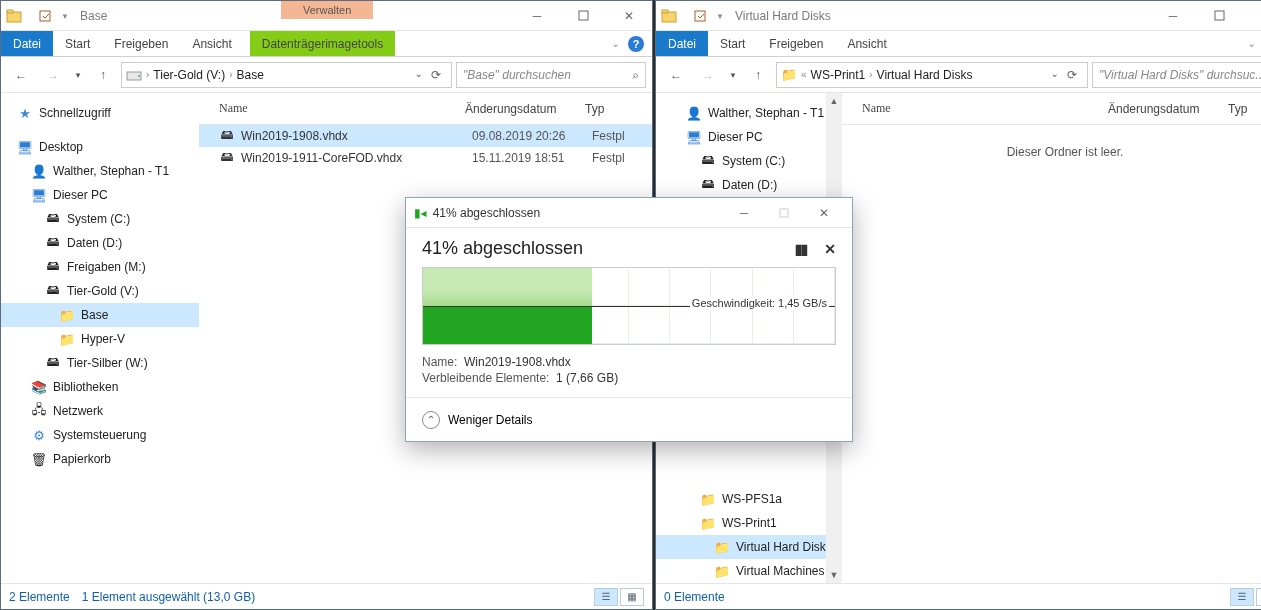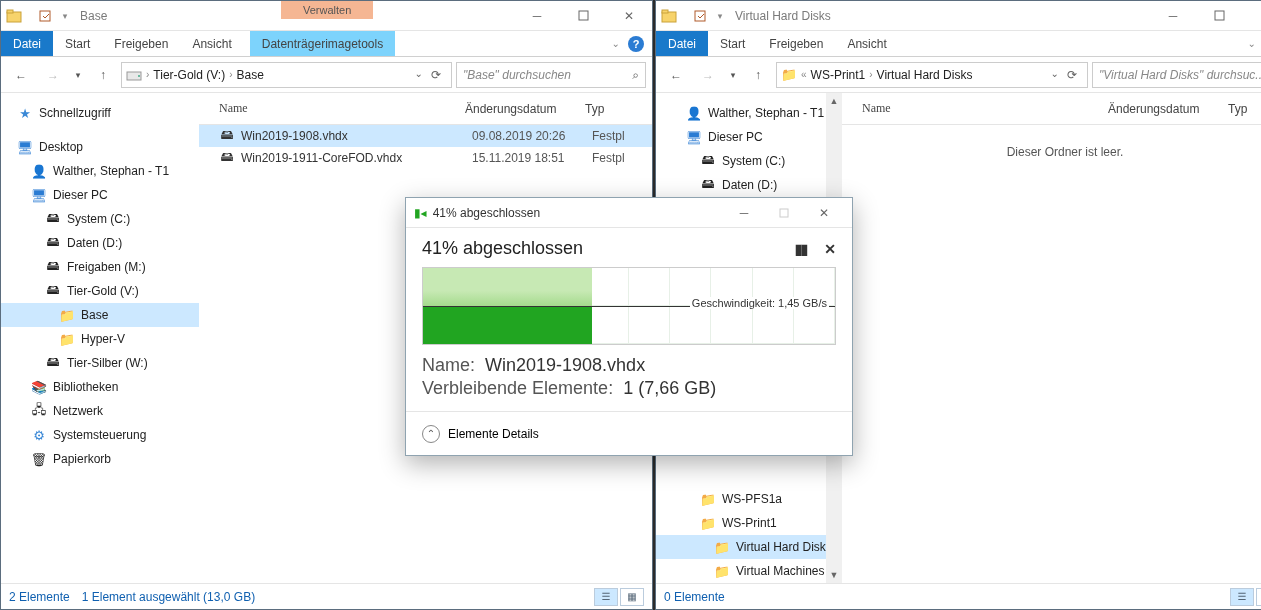--- a/index.html
+++ b/index.html
@@ -10,21 +10,21 @@
 .qat { display: flex; align-items: center; padding: 0 2px; gap: 2px; }
 .qat-icon { width: 22px; height: 22px; display: flex; align-items: center; justify-content: center; color: #555; }
 .titlebar-sep { width: 1px; background: #d0d0d0; margin: 6px 2px; }
 .title-text { flex: 1; display: flex; align-items: center; padding-left: 6px; font-size: 12px; color: #7a7a7a; }
 .regtab { background: #f5b693; color: #555; font-size: 11px; display: flex; align-items: center; justify-content: center; padding: 0 22px; height: 18px; align-self: flex-start; margin-top: 0; margin-left: 18px; }
 .winctrl { display: flex; }
 .winbtn { width: 46px; display: flex; align-items: center; justify-content: center; color: #666; }
 .ribbon-tabs { height: 26px; display: flex; align-items: stretch; border-bottom: 1px solid #d0d0d0; background: #fff; padding-left: 0; }
 .ribbon-tab { padding: 8px 12px; display: flex; align-items: center; font-size: 12px; color: #444; }
 .ribbon-tab.file { background: #1979ca; color: #fff; }
-.ribbon-tab.context { background: #7dd3fc; color: #444; }
+.ribbon-tab.context { background: #84cc16; color: #444; }
 .ribbon-right { margin-left: auto; display: flex; align-items: center; gap: 8px; padding-right: 8px; color: #888; }
 .navbar { height: 36px; display: flex; align-items: center; padding: 4px 6px; gap: 4px; border-bottom: 1px solid #e5e5e5; }
 .navbtn { width: 28px; height: 28px; display: flex; align-items: center; justify-content: center; color: #555; }
 .addressbar { flex: 1; height: 26px; border: 1px solid #ccc; display: flex; align-items: center; padding: 0 4px; gap: 2px; font-size: 12px; }
 .crumb { display: flex; align-items: center; gap: 4px; color: #222; }
 .crumb-sep { color: #888; font-size: 10px; padding: 0 2px; }
 .addr-drop { margin-left: auto; display: flex; gap: 2px; color: #666; }
 .searchbox { width: 190px; height: 26px; border: 1px solid #ccc; display: flex; align-items: center; padding: 0 6px; color: #888; font-style: italic; }
 .searchbox .mag { margin-left: auto; color: #666; }
 .body { flex: 1; display: flex; min-height: 0; }
@@ -64,21 +64,21 @@
 .dlg-msg a { color: #0066cc; text-decoration: none; }
 .dlg-pct { font-size: 18px; color: #222; margin-bottom: 8px; display: flex; align-items: center; }
 .dlg-pct .dctrls { margin-left: auto; display: flex; gap: 18px; font-size: 14px; font-weight: bold; color: #333; }
 .graph { border: 1px solid #ccc; height: 78px; position: relative; margin-bottom: 10px; background: #fff; }
 .graph-half { position: absolute; left: 0; top: 50%; right: 0; border-top: 1px solid #333; }
 .graph-grid { position: absolute; inset: 0; display: grid; grid-template-columns: repeat(10, 1fr); grid-template-rows: repeat(2, 1fr); }
 .graph-grid div { border-right: 1px solid #e7f0e7; border-bottom: 1px solid #e7f0e7; }
 .graph-fill-top { position: absolute; left: 0; top: 0; width: 41%; height: 50%; background: linear-gradient(to bottom, #c7e9b4 60%, #a5db8e); }
 .graph-fill-bot { position: absolute; left: 0; top: 50%; width: 41%; height: 50%; background: #21a521; }
 .graph-speed { position: absolute; right: 6px; top: 38%; font-size: 11px; color: #333; background: #fff; padding: 0 2px; }
-.dlg-info { font-size: 18px; color: #333; margin-bottom: 2px; }
+.dlg-info { font-size: 12px; color: #333; margin-bottom: 2px; }
 .dlg-info .lbl { color: #555; }
 .dlg-footer { height: 44px; border-top: 1px solid #e5e5e5; display: flex; align-items: center; padding: 0 16px; margin-top: 12px; }
 .chev-circle { width: 18px; height: 18px; border: 1px solid #888; border-radius: 50%; display: flex; align-items: center; justify-content: center; font-size: 10px; color: #555; margin-right: 8px; }
 .help-icon { width: 16px; height: 16px; border-radius: 50%; background: #2b7cd3; color: #fff; display: inline-flex; align-items: center; justify-content: center; font-size: 11px; font-weight: bold; }
 svg { display: block; }
 </style>
 </head>
 <body>
 
 <div class="window">
@@ -415,15 +415,15 @@
       <div class="graph-fill-top"></div>
       <div class="graph-fill-bot"></div>
       <div class="graph-half"></div>
       <div class="graph-speed"><span>Geschwindigkeit: </span><span>1,45 GB/s</span></div>
     </div>
     <div class="dlg-info"><span class="lbl">Name:</span>&nbsp;&nbsp;<span>Win2019-1908.vhdx</span></div>
     <div class="dlg-info"><span class="lbl">Verbleibende Elemente:</span>&nbsp;&nbsp;<span>1 (7,66 GB)</span></div>
   </div>
   <div class="dlg-footer">
     <div class="chev-circle">⌃</div>
-    <span>Elemente Details</span>
+    <span>Weniger Details</span>
   </div>
 </div>
 
 </body></html>

